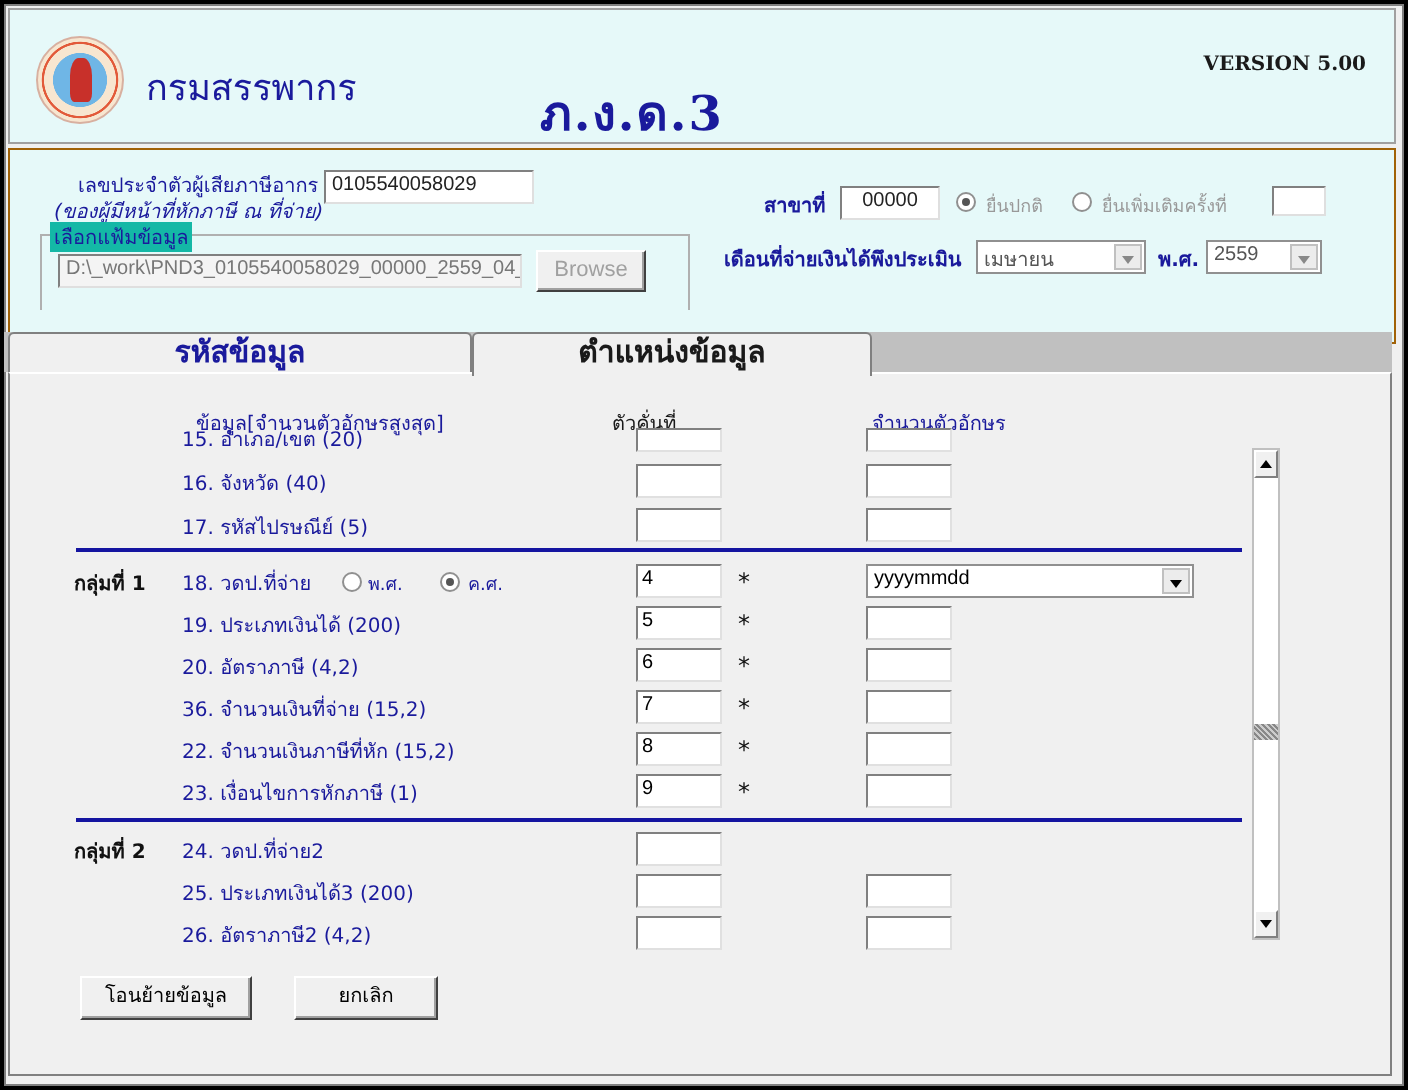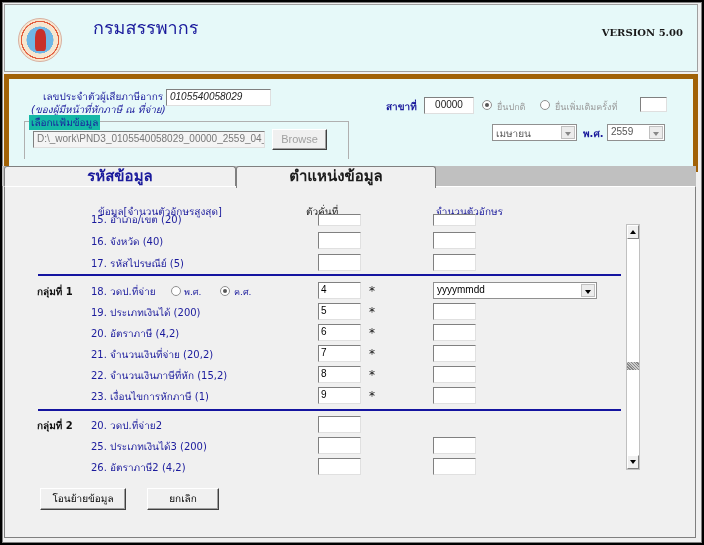--- a/index.html
+++ b/index.html
@@ -6,32 +6,32 @@
   html, body { width: 704px; height: 545px; overflow: hidden; background: #000; }
   body { font-family: "DejaVu Sans", sans-serif; font-size: 11px; position: relative; }
 
   .window { position: absolute; left: 2px; top: 2px; width: 700px; height: 541px; background: #f0f0f0; border: 1px solid #808080; }
 
   
   .header { position: absolute; left: 2px; top: 2px; width: 694px; height: 68px; background: #e6f9f9; border: 1px solid #a0a0a0; }
   .logo { position: absolute; left: 13px; top: 13px; width: 44px; height: 44px; border-radius: 50%;
           background: radial-gradient(circle, #6fb6e6 0 45%, #f7e6d0 46% 60%, #e25a3a 61% 64%, #f7e6d0 65% 100%); border: 1px solid #d8b0a0; }
   .logo::after { content: ""; position: absolute; left: 16px; top: 10px; width: 11px; height: 22px; background: #c8302a; border-radius: 40% 40% 20% 20%; }
-  .org-name { position: absolute; left: 68px; top: 8px; font-size: 18px; color: #1a1a9c; font-family: "DejaVu Serif", serif; margin-left: 20px; }
+  .org-name { position: absolute; left: 68px; top: 24px; font-size: 18px; color: #1a1a9c; font-family: "DejaVu Serif", serif; }
   .title-line { position: absolute; left: 200px; top: 14px; font-size: 13px; color: #1a1a9c; font-family: "DejaVu Serif", serif; }
   .form-code { position: absolute; left: 265px; top: 32px; font-size: 24px; color: #1a1a9c; font-weight: bold; font-family: "DejaVu Serif", serif; letter-spacing: 1px; }
   .version { position: absolute; right: 14px; top: 22px; font-size: 10px; font-weight: bold; color: #1a1a1a; font-family: "DejaVu Serif", serif; }
 
   
-  .topform { position: absolute; left: 2px; top: 72px; width: 694px; height: 98px; background: #e6f9f9; border: 5px solid #a16207; }
+  .topform { position: absolute; left: 2px; top: 72px; width: 694px; height: 98px; background: #e6f9f9; border: 1px solid #a16207; }
   .lbl-taxid { position: absolute; left: 34px; top: 10px; font-size: 10px; color: #1a1a9c; }
   .lbl-taxid-sub { position: absolute; left: 22px; top: 23px; font-size: 10px; color: #1a1a9c; font-style: italic; }
   .input { position: absolute; background: #fff; border: 1px solid #808080; border-right-color: #dfdfdf; border-bottom-color: #dfdfdf; font-size: 10px; padding: 1px 3px; color: #222; white-space: nowrap; overflow: hidden; font-family: "Liberation Sans", sans-serif; }
   .input.disabled { background: #f4f4f4; color: #777; }
-  .taxid-input { left: 157px; top: 10px; width: 105px; height: 17px; font-style: italic; }
+  .taxid-input { left: 157px; top: 10px; width: 105px; height: 17px; }
   .filebox { position: absolute; left: 15px; top: 42px; width: 325px; height: 38px; border: 1px solid #b0b0b0; border-bottom: none; }
   .filebox-legend { position: absolute; left: 4px; top: -7px; background: #14b8a6; font-size: 10px; color: #1a1a9c; padding: 0 2px; }
   .file-input { left: 8px; top: 9px; width: 232px; height: 17px; }
   .btn { position: absolute; background: #f0f0f0; border: 1px solid #fff; border-right-color: #404040; border-bottom-color: #404040; box-shadow: inset -1px -1px 0 #a0a0a0; font-size: 10px; text-align: center; color: #000; font-family: "Liberation Sans", sans-serif; }
   .browse-btn { left: 247px; top: 7px; width: 55px; height: 21px; color: #a0a0a0; line-height: 19px; font-size: 11px; }
   .lbl-branch { position: absolute; left: 377px; top: 20px; font-size: 10px; color: #1a1a9c; font-weight: bold; }
   .branch-input { left: 415px; top: 18px; width: 50px; height: 17px; text-align: center; }
   .radio { position: absolute; width: 10px; height: 10px; border-radius: 50%; border: 1px solid #909090; background: #fff; }
   .radio.checked::after { content: ""; position: absolute; left: 2px; top: 2px; width: 4px; height: 4px; border-radius: 50%; background: #555; }
   .radio-label { position: absolute; font-size: 9px; color: #999; }
@@ -72,39 +72,41 @@
   .cancel-btn { left: 147px; top: 488px; width: 72px; height: 22px; line-height: 20px; }
 </style>
 </head>
 <body>
 
 <div class="window"></div>
 
 <div class="header" style="position:absolute;left:4px;top:4px;">
   <div class="logo"></div>
   <div class="org-name">กรมสรรพากร</div>
+  <div class="form-code">ภ.ง.ด.3</div>
   <div class="version">VERSION 5.00</div>
 </div>
 
 <div class="topform" style="left:4px;top:74px;">
   <div class="lbl-taxid">เลขประจำตัวผู้เสียภาษีอากร</div>
   <div class="lbl-taxid-sub">(ของผู้มีหน้าที่หักภาษี ณ ที่จ่าย)</div>
   <div class="input taxid-input">0105540058029</div>
   <div class="filebox">
     <div class="filebox-legend">เลือกแฟ้มข้อมูล</div>
     <div class="input disabled file-input">D:\_work\PND3_0105540058029_00000_2559_04_0</div>
     <div class="btn browse-btn">Browse</div>
   </div>
   <div class="lbl-branch">สาขาที่</div>
   <div class="input branch-input">00000</div>
   <div class="radio checked" style="left:473px;top:21px;"></div>
   <div class="radio-label" style="left:488px;top:21px;">ยื่นปกติ</div>
   <div class="radio" style="left:531px;top:21px;"></div>
   <div class="radio-label" style="left:546px;top:21px;">ยื่นเพิ่มเติมครั้งที่</div>
   <div class="input extra-input"></div>
+  <div class="lbl-month">เดือนที่จ่ายเงินได้พึงประเมิน</div>
   <div class="select month-select">
     <span>เมษายน</span>
     <span class="arrow"></span>
   </div>
   <div class="lbl-year">พ.ศ.</div>
   <div class="select year-select">
     <span>2559</span>
     <span class="arrow"></span>
   </div>
 </div>
@@ -149,39 +151,39 @@
 <div class="row-label" style="top:305px;">19. ประเภทเงินได้ (200)</div>
 <div class="cell" style="left:318px;top:303px;">5</div>
 <div class="star" style="top:305px;">*</div>
 <div class="cell" style="left:433px;top:303px;"></div>
 
 <div class="row-label" style="top:326px;">20. อัตราภาษี (4,2)</div>
 <div class="cell" style="left:318px;top:324px;">6</div>
 <div class="star" style="top:326px;">*</div>
 <div class="cell" style="left:433px;top:324px;"></div>
 
-<div class="row-label" style="top:347px;">21. จำนวนเงินที่จ่าย (20,2)</div>
+<div class="row-label" style="top:347px;">36. จำนวนเงินที่จ่าย (15,2)</div>
 <div class="cell" style="left:318px;top:345px;">7</div>
 <div class="star" style="top:347px;">*</div>
 <div class="cell" style="left:433px;top:345px;"></div>
 
 <div class="row-label" style="top:368px;">22. จำนวนเงินภาษีที่หัก (15,2)</div>
 <div class="cell" style="left:318px;top:366px;">8</div>
 <div class="star" style="top:368px;">*</div>
 <div class="cell" style="left:433px;top:366px;"></div>
 
 <div class="row-label" style="top:389px;">23. เงื่อนไขการหักภาษี (1)</div>
 <div class="cell" style="left:318px;top:387px;">9</div>
 <div class="star" style="top:389px;">*</div>
 <div class="cell" style="left:433px;top:387px;"></div>
 
 <div class="divider" style="top:409px;"></div>
 
 <div class="group-label" style="top:418px;">กลุ่มที่ 2</div>
-<div class="row-label" style="top:418px;">20. วดป.ที่จ่าย2</div>
+<div class="row-label" style="top:418px;">24. วดป.ที่จ่าย2</div>
 <div class="cell" style="left:318px;top:416px;"></div>
 
 <div class="row-label" style="top:439px;">25. ประเภทเงินได้3 (200)</div>
 <div class="cell" style="left:318px;top:437px;"></div>
 <div class="cell" style="left:433px;top:437px;"></div>
 
 <div class="row-label" style="top:460px;">26. อัตราภาษี2 (4,2)</div>
 <div class="cell" style="left:318px;top:458px;"></div>
 <div class="cell" style="left:433px;top:458px;"></div>
 

